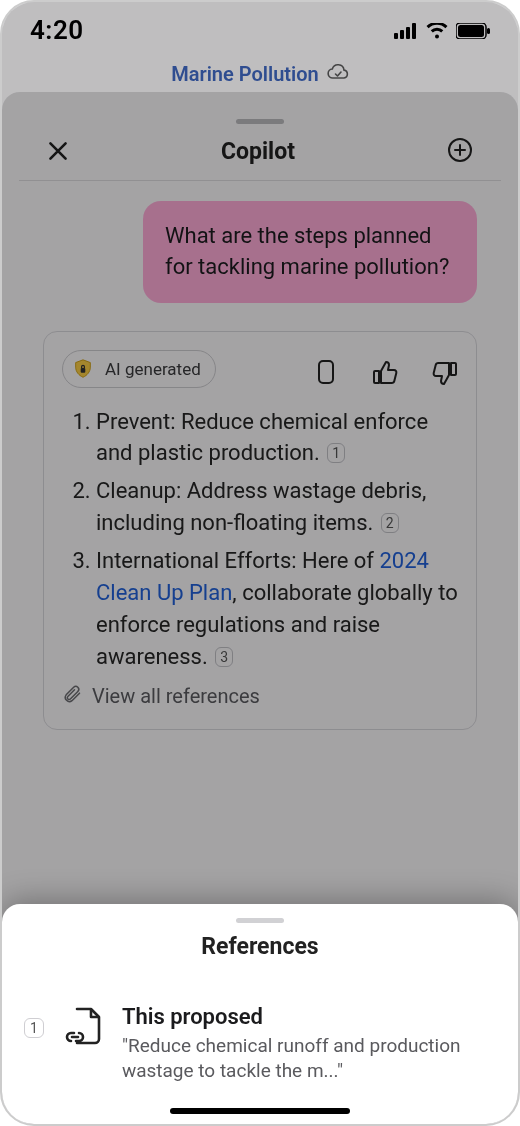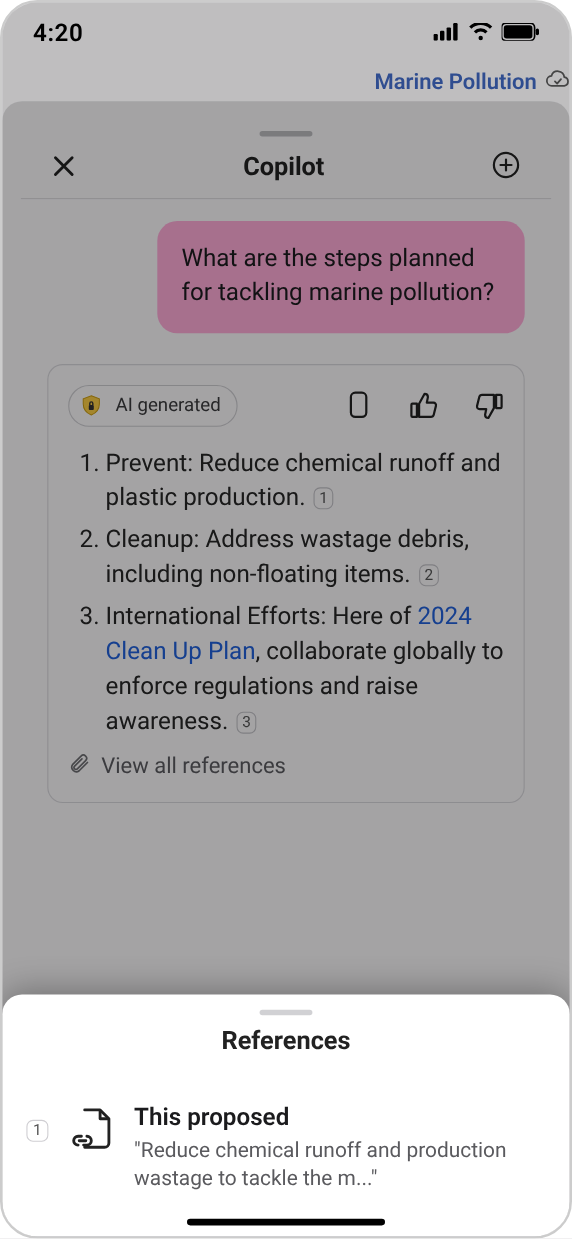--- a/index.html
+++ b/index.html
@@ -1,44 +1,44 @@
 <!DOCTYPE html>
 <html><head>
   <meta charset="utf-8">
   <style>
     * { margin: 0; padding: 0; box-sizing: border-box; }
     html, body { width: 520px; height: 1126px; font-family: -apple-system, BlinkMacSystemFont, "Segoe UI", Roboto, Helvetica, Arial, sans-serif; background: #fff; overflow: hidden; }
     .device-frame { width: 520px; height: 1126px; border-radius: 34px; overflow: hidden; background: #e9e8ea; position: relative; border: 2px solid #ccc; }
 
     
     .bg-layer { position: absolute; inset: 0; filter: none; }
-    .status-bar { height: 56px; display: flex; align-items: center; justify-content: space-between; padding: 0 28px; font-size: 22px; font-weight: 600; color: #000; }
+    .status-bar { height: 56px; display: flex; align-items: center; justify-content: space-between; padding: 0 28px; font-size: 26px; font-weight: 600; color: #000; }
     .status-time { letter-spacing: 0.5px; }
     .status-right { display: flex; align-items: center; gap: 8px; }
-    .doc-title-row { display: flex; align-items: center; justify-content: flex-end; gap: 8px; margin-top: 4px; }
+    .doc-title-row { display: flex; align-items: center; justify-content: center; gap: 8px; margin-top: 4px; }
     .doc-title { color: #3a5fb0; font-size: 20px; font-weight: 600; }
 
     
     .dimmer { position: absolute; inset: 0; background: rgba(0,0,0,0.18); pointer-events: none; }
 
     
     .copilot-sheet { position: absolute; left: 0; right: 0; top: 90px; bottom: 0; background: #f4f3f5; border-top-left-radius: 18px; border-top-right-radius: 18px; padding: 17px; }
     .copilot-sheet .dimmer-local { position:absolute; inset:0; background: rgba(0,0,0,0.18); border-top-left-radius:18px; border-top-right-radius:18px; pointer-events:none; z-index: 5; }
     .grabber { width: 48px; height: 5px; background: #b8b7bb; border-radius: 3px; margin: 10px auto 8px auto; }
     .copilot-header { display: flex; align-items: center; justify-content: space-between; padding: 4px 26px 14px 26px; border-bottom: 1px solid #d8d7db; }
     .copilot-title { font-size: 23px; font-weight: 700; color: #222; }
     .close-x svg { display:block; }
     .add-circle svg { display:block; }
 
     .conversation { padding: 20px 24px 0 24px; }
 
     .user-bubble { margin-left: 100px; background: #f9a8d4; border-radius: 18px; padding: 20px 22px; font-size: 22px; line-height: 1.4; color: #1d1d1f; }
 
     .ai-card { margin-top: 28px; border: 1px solid #d4d3d7; border-radius: 14px; padding: 18px 18px 20px 18px; background: #f4f3f5; }
-    .ai-card-top { display: flex; align-items: center; justify-content: space-between; margin-bottom: 18px; }
+    .ai-card-top { display: flex; align-items: flex-end; justify-content: space-between; margin-bottom: 18px; }
     .ai-badge { display: inline-flex; align-items: center; gap: 10px; border: 1px solid #c9c8cc; border-radius: 999px; padding: 6px 14px 6px 8px; font-size: 17px; color: #3a3a3c; }
     .ai-badge .shield { width: 24px; height: 24px; display:flex; align-items:center; justify-content:center; }
     .ai-actions { display: flex; align-items: center; gap: 34px; }
     .ai-actions svg { display:block; }
 
     .ai-body { font-size: 22px; line-height: 1.45; color: #262626; }
     .ai-intro { margin-bottom: 22px; }
     ol.steps { list-style: decimal; padding-left: 34px; }
     ol.steps li { margin-bottom: 6px; }
     .cite { display: inline-block; border: 1px solid #bfbec3; border-radius: 6px; font-size: 14px; min-width: 18px; text-align: center; padding: 0 4px; line-height: 18px; color: #555; vertical-align: 2px; margin-left: 2px; }
@@ -152,21 +152,21 @@
               <svg width="26" height="28" viewBox="0 0 26 28">
                   <path d="M19 16V4h4a1 1 0 011 1v10a1 1 0 01-1 1h-4zm-2-12v12l-5 9c-1.5 0-3-1-3-3l1-5H4c-1.6 0-2.7-1.5-2.3-3l2-8C4 4.8 5.1 4 6.3 4H17z" fill="none" stroke="#222" stroke-width="2" stroke-linejoin="round"></path>
                 </svg>
             </span>
           </span>
         </div>
 
         <div class="ai-body">
           <ol class="steps">
             <li>
-              <span>Prevent: Reduce chemical runoff and plastic production.</span>
+              <span>Prevent: Reduce chemical enforce and plastic production.</span>
               <span class="cite">1</span>
             </li>
             <li>
               <span>Cleanup: Address wastage debris, including non-floating items.</span>
               <span class="cite">2</span>
             </li>
             <li>
               <span>International Efforts: Here of </span><a class="link">2024 Clean Up Plan</a><span>, collaborate globally to enforce regulations and raise awareness.</span>
               <span class="cite">3</span>
             </li>

